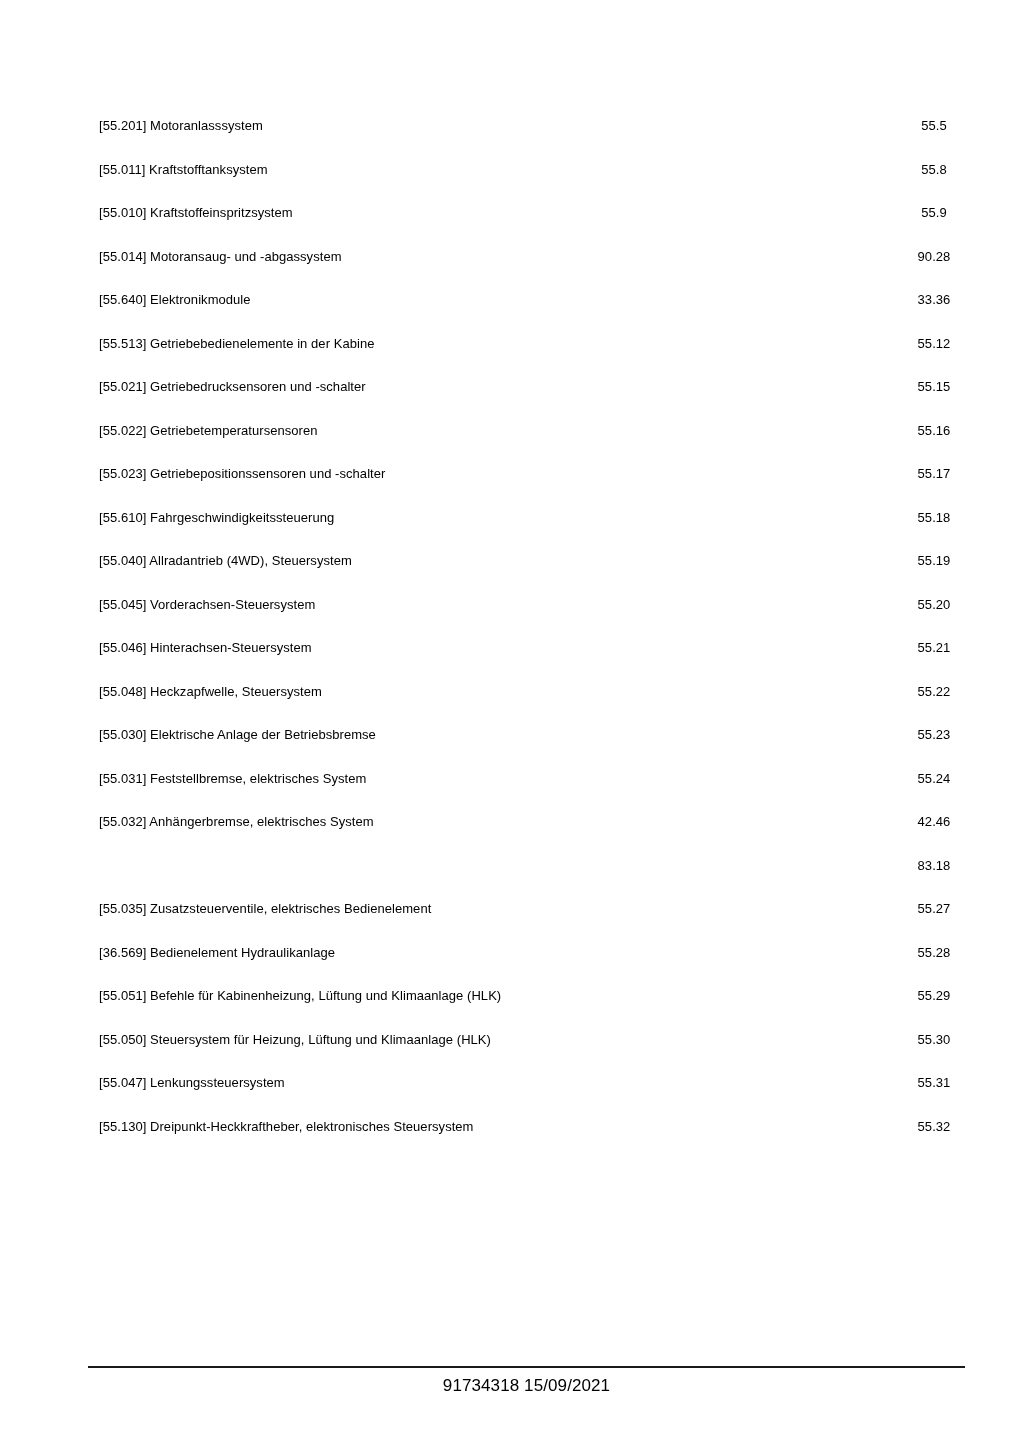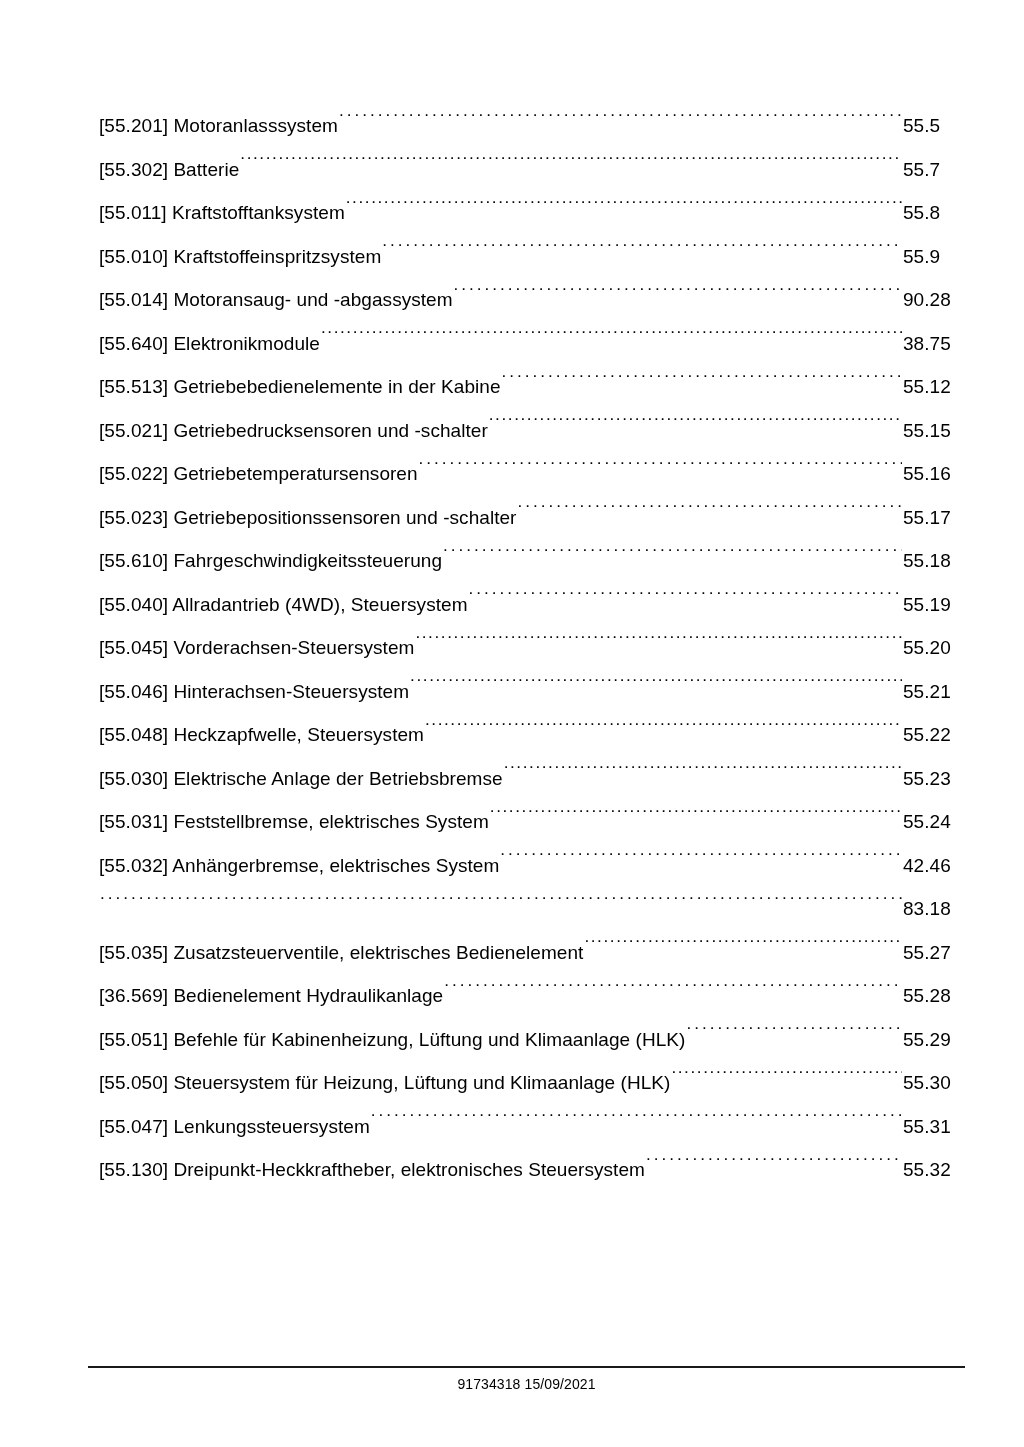--- a/index.html
+++ b/index.html
@@ -27,21 +27,21 @@
     position: absolute;
     left: 99px;
     top: 104px;
     width: 866px;
   }
   .toc-entry {
     display: flex;
     align-items: baseline;
     width: 100%;
     height: 43.5px;
-    font-size: 19px;
+    font-size: 13px;
     line-height: 43.5px;
     white-space: nowrap;
   }
   .toc-title {
     flex: 0 0 auto;
     letter-spacing: 0.05px;
   }
   .toc-leader {
     flex: 1 1 auto;
     overflow: hidden;
@@ -57,76 +57,71 @@
     white-space: nowrap;
     letter-spacing: -0.9px;
     font-size: 17.2px;
   }
   .toc-leader.tight::after {
     letter-spacing: -1.6px;
   }
   .toc-page {
     flex: 0 0 auto;
     min-width: 62px;
-    text-align: left;
+    text-align: center;
     letter-spacing: 0.05px;
   }
   .footer {
     position: absolute;
     left: 88px;
     top: 1366px;
     width: 877px;
   }
   .footer-rule {
     width: 100%;
     height: 1.6px;
     background: #1a1a1a;
   }
   .footer-text {
     margin-top: 8px;
     text-align: center;
-    font-size: 14px;
+    font-size: 17px;
     letter-spacing: 0.1px;
   }
 </style>
 </head>
 <body>
 
 <div class="page">
 
   <div class="toc">
       <div class="toc-entry">
         <span class="toc-title">[55.201] Motoranlasssystem</span>
         <span class="toc-leader"></span>
         <span class="toc-page">55.5</span>
       </div>
       <div class="toc-entry">
-        <span class="toc-title">[55.302] Batterie</span>
-        <span class="toc-leader tight"></span>
-        <span class="toc-page">55.7</span>
-      </div>
-      <div class="toc-entry">
         <span class="toc-title">[55.011] Kraftstofftanksystem</span>
         <span class="toc-leader tight"></span>
         <span class="toc-page">55.8</span>
       </div>
       <div class="toc-entry">
         <span class="toc-title">[55.010] Kraftstoffeinspritzsystem</span>
         <span class="toc-leader"></span>
         <span class="toc-page">55.9</span>
       </div>
       <div class="toc-entry">
         <span class="toc-title">[55.014] Motoransaug- und -abgassystem</span>
         <span class="toc-leader"></span>
         <span class="toc-page">90.28</span>
       </div>
       <div class="toc-entry">
         <span class="toc-title">[55.640] Elektronikmodule</span>
         <span class="toc-leader tight"></span>
-        <span class="toc-page">38.75</span>
+        <span class="toc-page">33.36</span>
       </div>
       <div class="toc-entry">
         <span class="toc-title">[55.513] Getriebebedienelemente in der Kabine</span>
         <span class="toc-leader"></span>
         <span class="toc-page">55.12</span>
       </div>
       <div class="toc-entry">
         <span class="toc-title">[55.021] Getriebedrucksensoren und -schalter</span>
         <span class="toc-leader tight"></span>
         <span class="toc-page">55.15</span>

